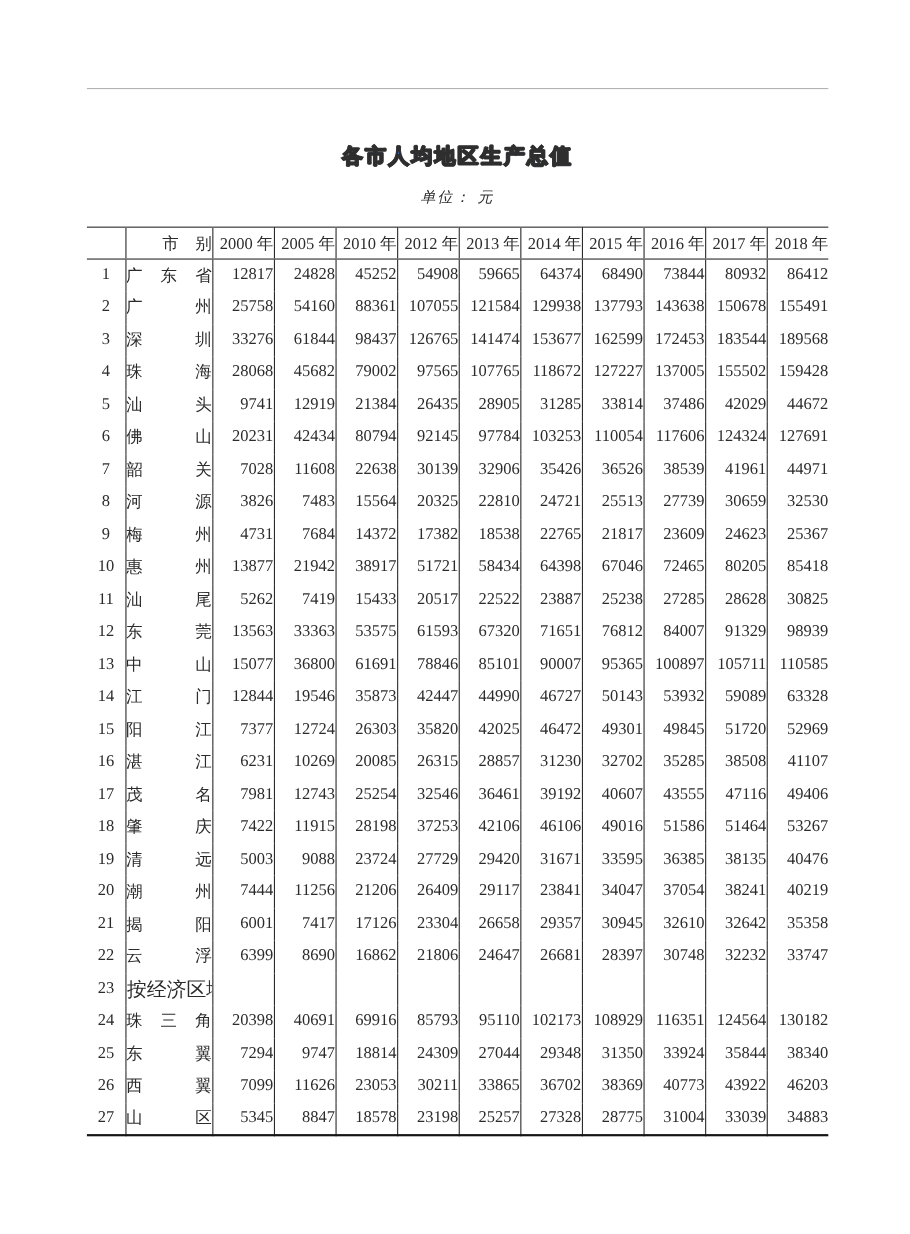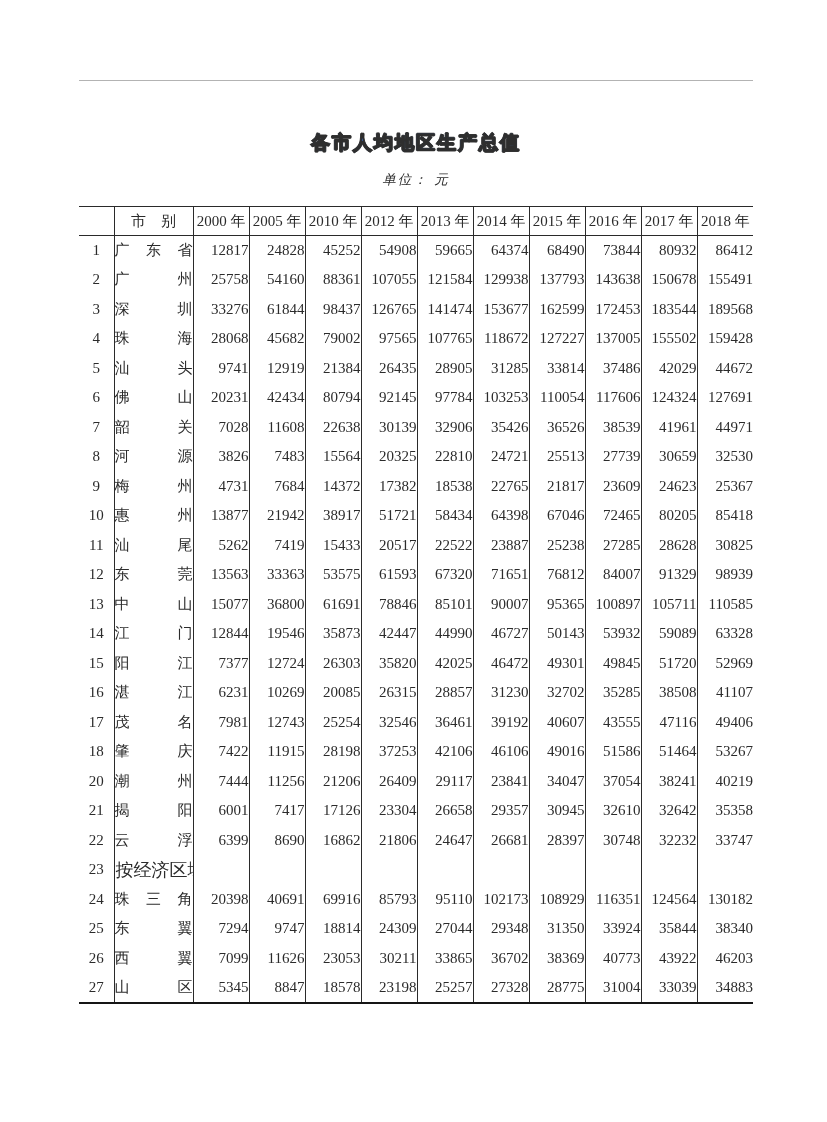--- a/index.html
+++ b/index.html
@@ -24,21 +24,21 @@
     position:absolute;left:79px;top:206px;width:674px;
     border-collapse:collapse;table-layout:fixed;
     border-top:1.5px solid #2a2a2a;border-bottom:2.2px solid #151515;
   }
   table.gdp th,table.gdp td{
     border-left:1px solid #2a2a2a;padding:0;font-weight:normal;
     font-size:15px;color:#2b2b2b;overflow:hidden;white-space:nowrap;
   }
   table.gdp th:first-child,table.gdp td:first-child{border-left:none}
   table.gdp thead tr{height:29px}
-  table.gdp thead th{border-bottom:1px solid #2a2a2a;text-align:center}
+  table.gdp thead th{border-bottom:1px solid #2a2a2a;text-align:right}
   table.gdp tbody tr{height:29.5px}
   td.no{text-align:center;font-size:14px}
   td.name{padding:0 8px}
   td.name .cs{display:flex;justify-content:space-between;align-items:center}
   td.name.section{font-size:18px;padding:0 1px;letter-spacing:0}
   td.v{text-align:right;padding-right:7px}
 </style>
 </head>
 <body>
 
@@ -416,20 +416,39 @@
           <td class="v">28198</td>
           <td class="v">37253</td>
           <td class="v">42106</td>
           <td class="v">46106</td>
           <td class="v">49016</td>
           <td class="v">51586</td>
           <td class="v">51464</td>
           <td class="v">53267</td>
         </tr>
         <tr>
+          <td class="no">19</td>
+          <td class="name">
+            <span class="cs">
+              <span>清</span>
+              <span>远</span>
+            </span>
+          </td>
+          <td class="v">5003</td>
+          <td class="v">9088</td>
+          <td class="v">23724</td>
+          <td class="v">27729</td>
+          <td class="v">29420</td>
+          <td class="v">31671</td>
+          <td class="v">33595</td>
+          <td class="v">36385</td>
+          <td class="v">38135</td>
+          <td class="v">40476</td>
+        </tr>
+        <tr>
           <td class="no">20</td>
           <td class="name">
             <span class="cs">
               <span>潮</span>
               <span>州</span>
             </span>
           </td>
           <td class="v">7444</td>
           <td class="v">11256</td>
           <td class="v">21206</td>

